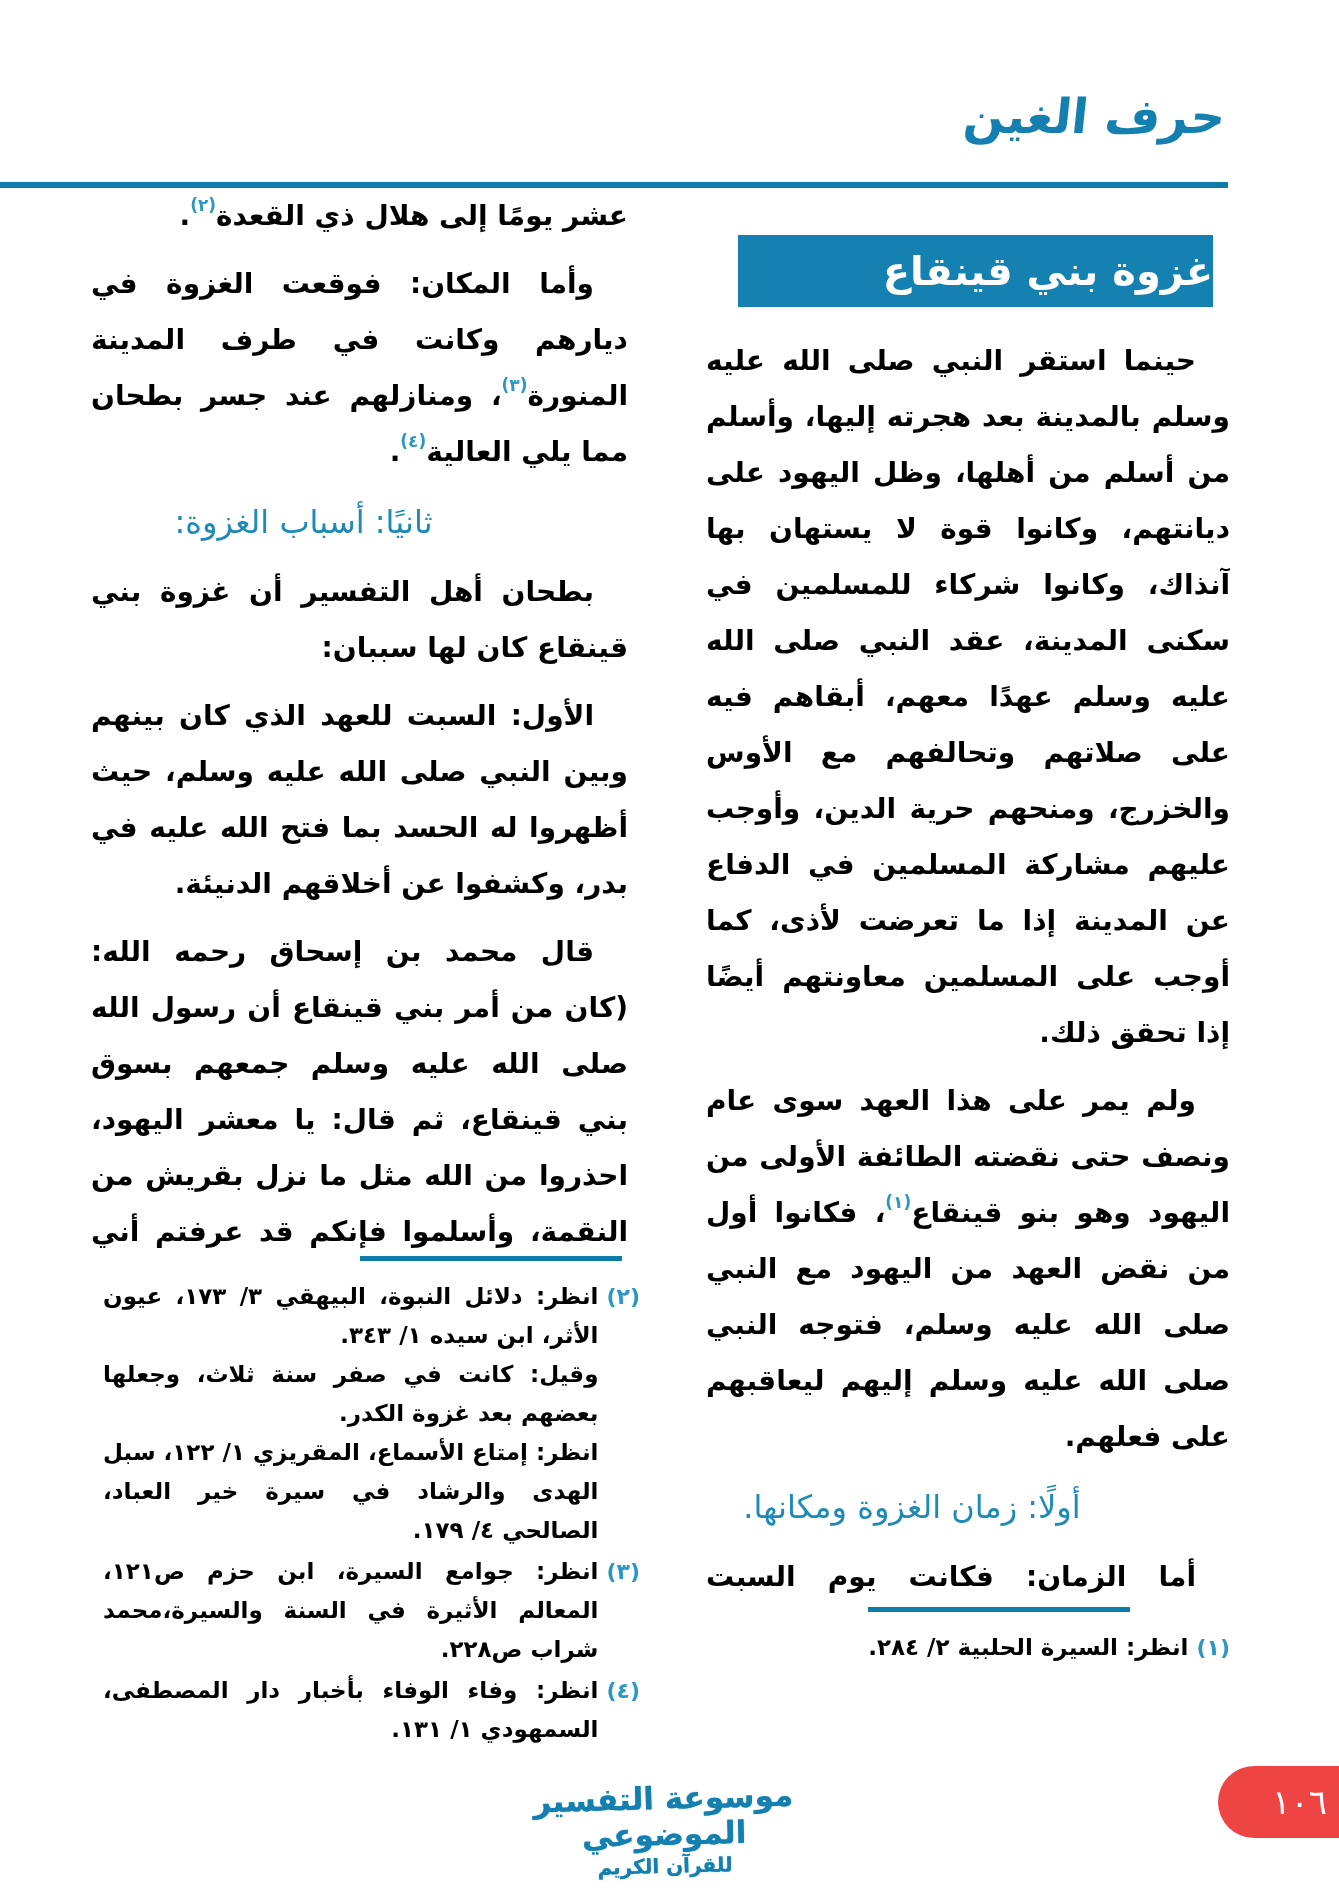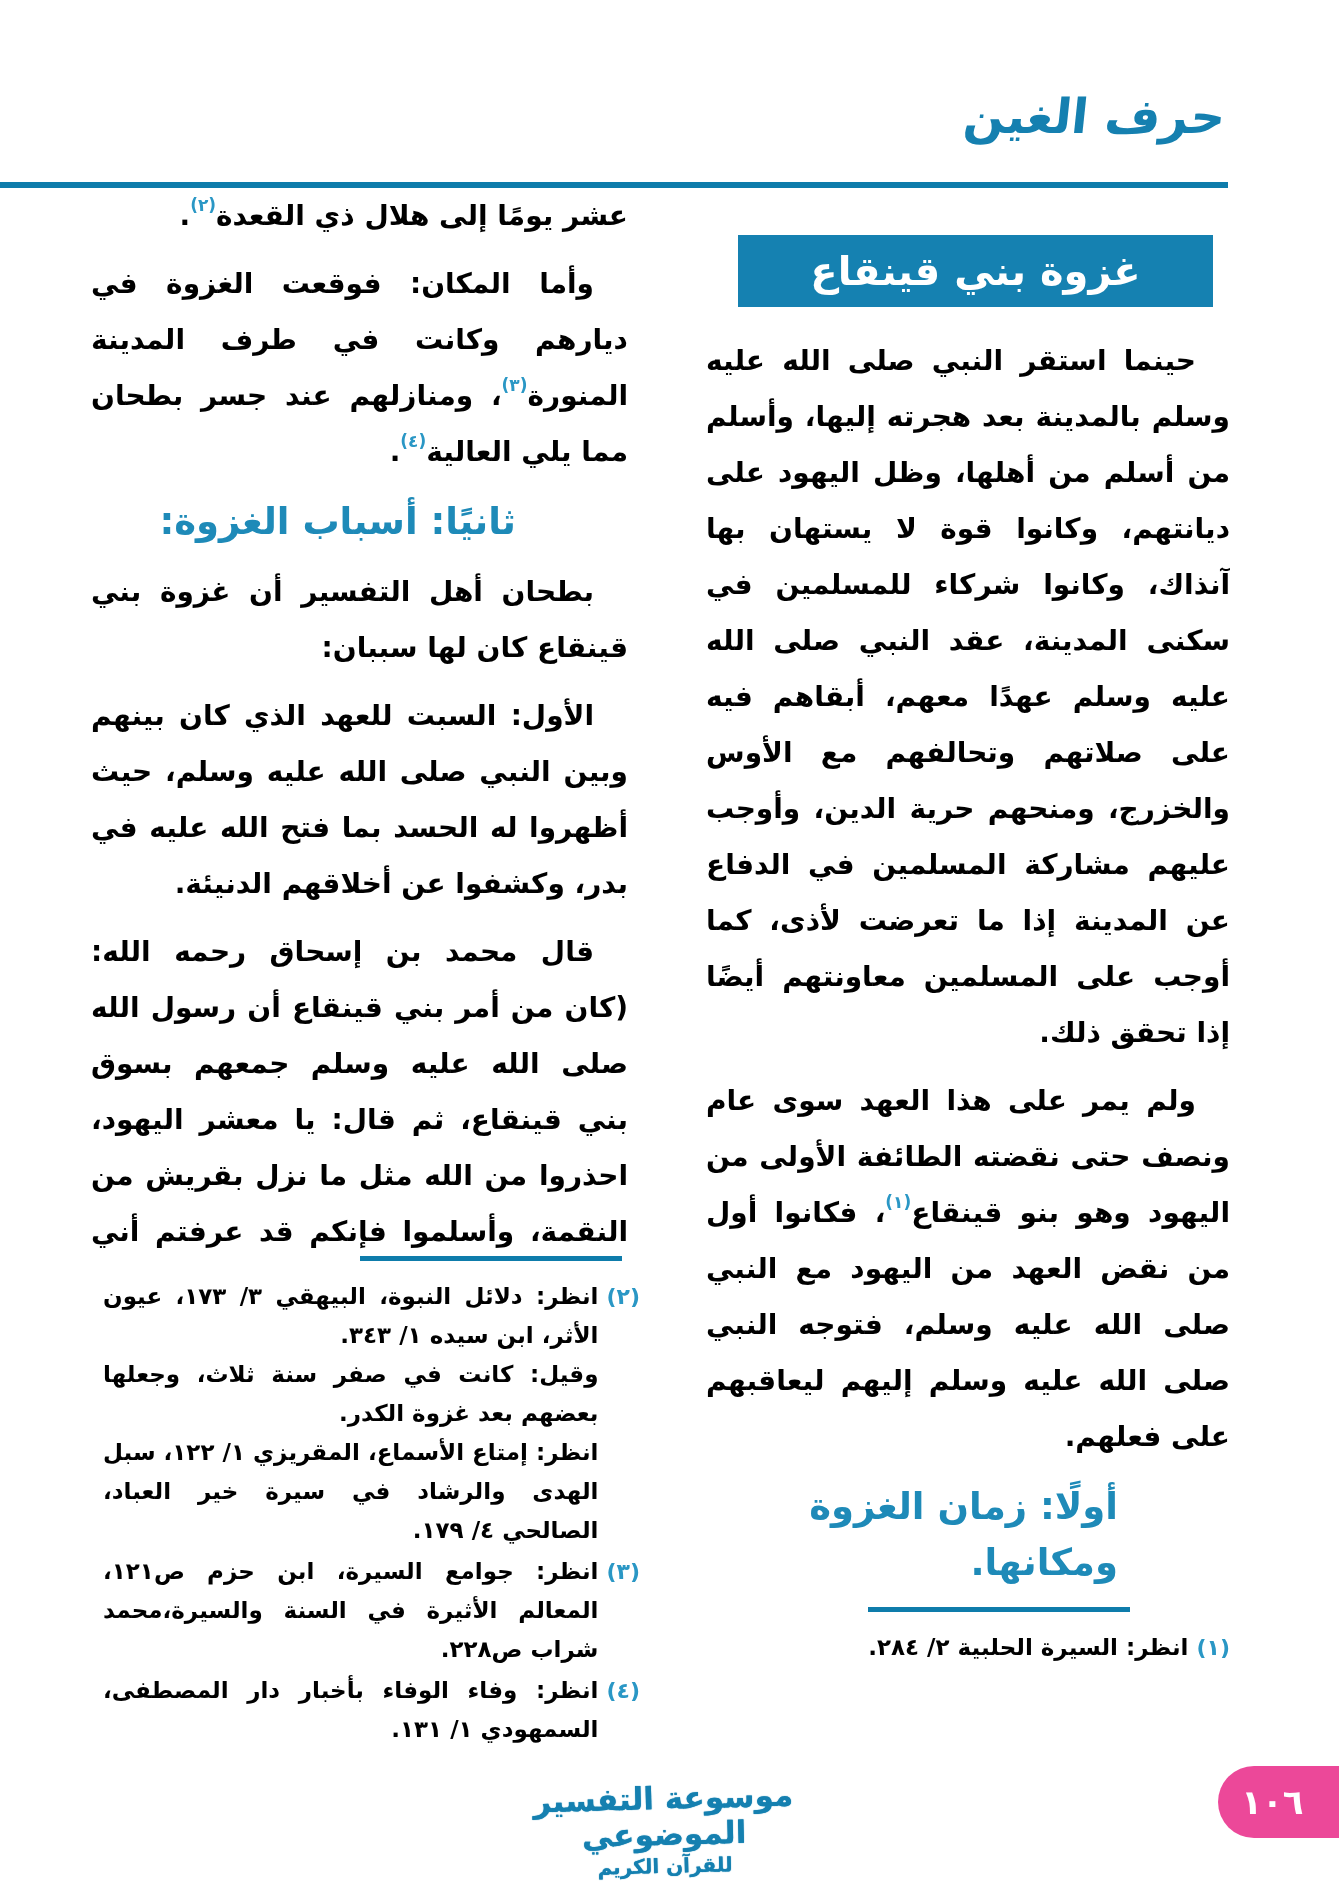--- a/index.html
+++ b/index.html
@@ -22,37 +22,37 @@
   .header-rule{
     position:absolute;top:182px;left:0;
     width:1228px;height:6px;background:#0e7cab;
   }
   
   .col{position:absolute;overflow:hidden;}
   .col-right{top:232px;right:109px;width:524px;height:1372px;}
   .col-left{top:188px;right:711px;width:537px;height:1068px;}
   .title-box{
     background:#1581b1;color:#fff;
-    text-align:center;
     font-size:40px;font-weight:700;
     height:72px;line-height:72px;
     margin:3px 17px 26px 32px;
   }
   .body{
     font-size:28px;font-weight:700;
     line-height:56px;
     text-align:justify;
     margin:0 0 12px 0;
   }
   .indent{text-indent:34px;}
   .blue-heading{
-    color:#1e8ab8;font-size:37px;font-weight:700;
+    color:#1e8ab8;font-size:32px;font-weight:400;
     line-height:56px;
     padding-right:112px;
     margin:14px 0 14px 0;
+    text-align:center;
   }
   sup.fn{
     color:#2a97c5;font-size:17px;font-weight:700;
     position:relative;top:-4px;
     line-height:0;
   }
   
   .fn-area{position:absolute;}
   .fn-area-right{top:1607px;right:109px;width:524px;}
   .fn-area-left{top:1256px;right:699px;width:537px;}
@@ -84,24 +84,24 @@
     font-size:31px;font-weight:700;letter-spacing:-1px;
     text-shadow:0 0 1px #1580b0;
   }
   .logo-line2{
     font-size:20px;font-weight:700;margin-top:2px;
     text-shadow:0 0 1px #1580b0;
   }
   .page-badge{
     position:absolute;top:1766px;right:0;
     width:121px;height:72px;
-    background:#ec4899;
+    background:#ef4444;
     border-radius:36px 0 0 36px;
-    color:#ffffff;font-size:34px;font-weight:700;
-    line-height:72px;text-align:center;
+    color:#ffffff;font-size:34px;font-weight:400;
+    line-height:72px;text-align:right;
     letter-spacing:12px;text-indent:12px;
   }
 </style>
 </head>
 <body>
 
 <div class="page">
 
   <div class="section-title">حرف الغين</div>
   <div class="header-rule"></div>

